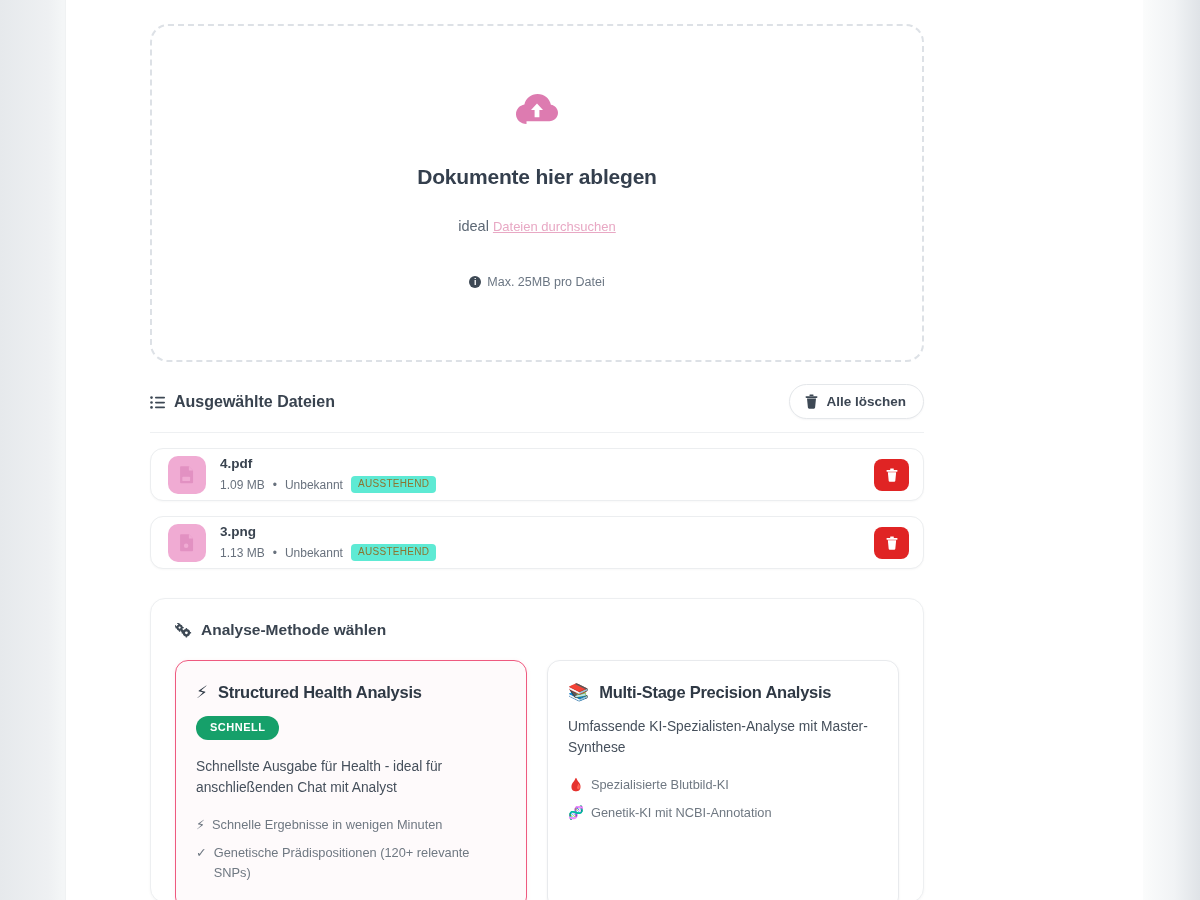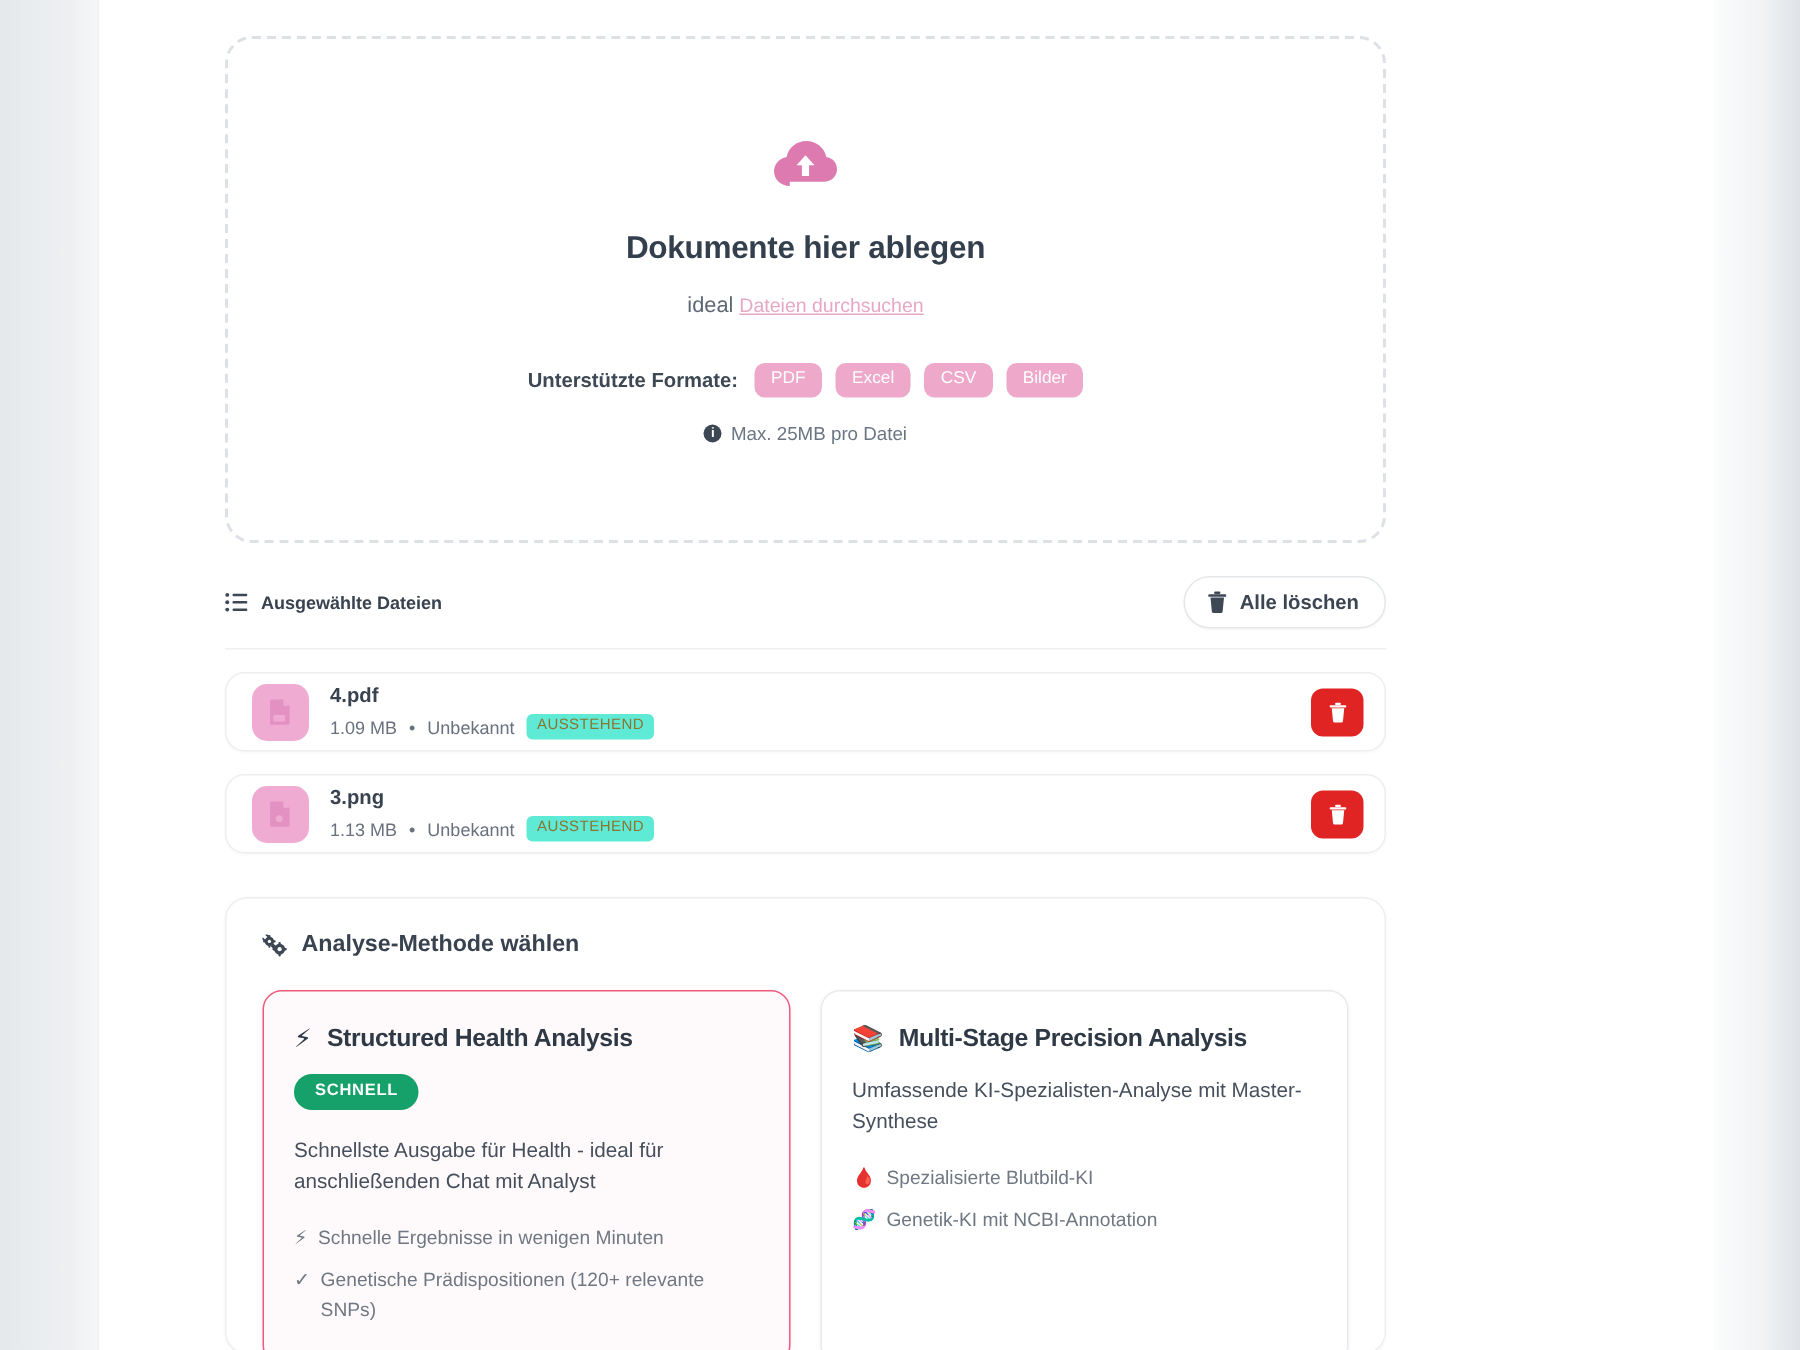--- a/index.html
+++ b/index.html
@@ -52,20 +52,21 @@
   .dropzone {
     border: 2px dashed #dde1e6;
     border-radius: 18px;
     height: 338px;
     display: flex;
     flex-direction: column;
     align-items: center;
     justify-content: flex-start;
     padding-top: 64px;
     background: #fff;
+    gap: 11px;
   }
   .cloud-icon { width: 44px; height: 38px; margin-bottom: 26px; }
   .dz-title {
     font-size: 21px;
     font-weight: bold;
     letter-spacing: -0.2px;
     color: #343f4d;
     margin-bottom: 18px;
   }
   .dz-sub {
@@ -128,21 +129,21 @@
     margin-top: 22px;
     padding-bottom: 13px;
     border-bottom: 1px solid #eef0f2;
   }
   .files-head-left {
     display: flex;
     align-items: center;
     gap: 9px;
   }
   .files-title {
-    font-size: 12px;
+    font-size: 16px;
     font-weight: bold;
     color: #3a4插;
     color: #3a4插;
   }
   .files-title { color: #39434f; }
   .list-icon { width: 15px; height: 13px; }
   .clear-all-btn {
     display: flex;
     align-items: center;
     gap: 8px;
@@ -317,27 +318,20 @@
       </svg>
     </span>
 
     <div class="dz-title">Dokumente hier ablegen</div>
 
     <div class="dz-sub">
       <span>ideal</span>
       <span class="browse-link">Dateien durchsuchen</span>
     </div>
 
-    <div class="formats-row">
-      <span class="formats-label">Unterstützte Formate:</span>
-      <span class="fmt-pill">PDF</span>
-      <span class="fmt-pill">Excel</span>
-      <span class="fmt-pill">CSV</span>
-      <span class="fmt-pill">Bilder</span>
-    </div>
 
     <div class="dz-note">
       <span class="info-dot">i</span>
       <span>Max. 25MB pro Datei</span>
     </div>
   </div>
 
   <div class="files-head">
     <div class="files-head-left">
       <span class="list-icon">

